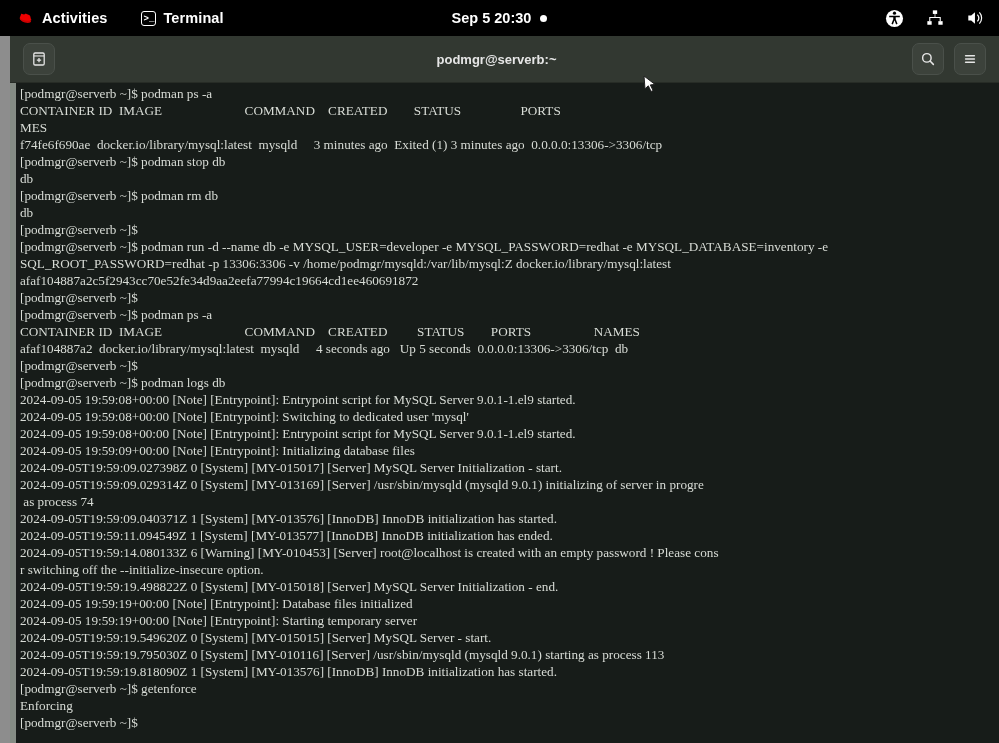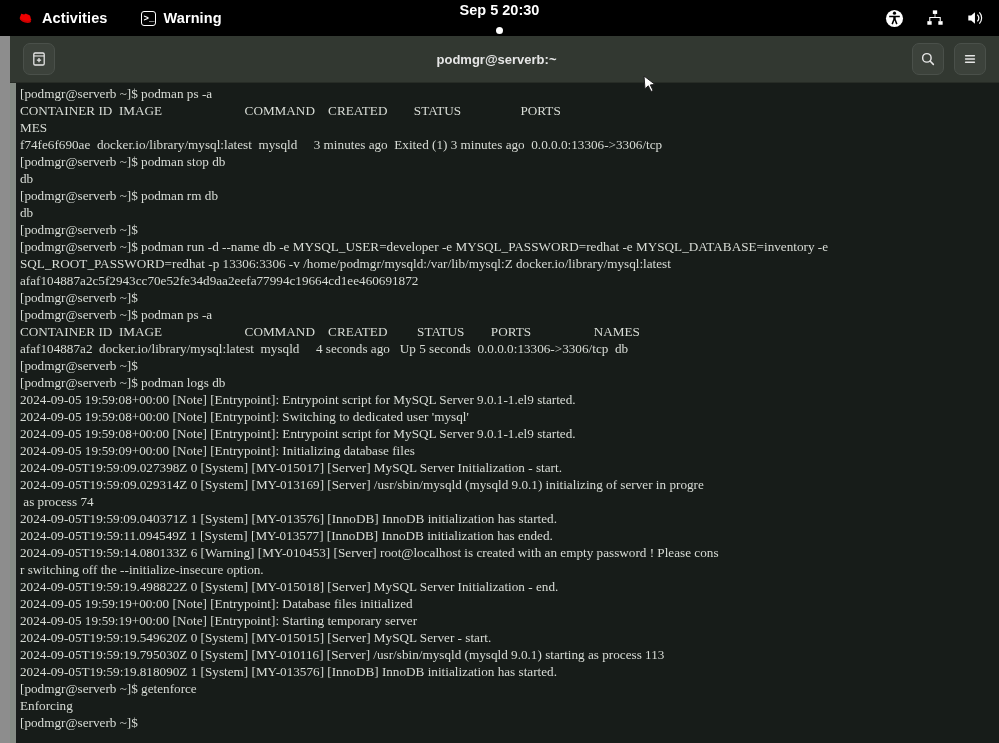--- a/index.html
+++ b/index.html
@@ -21,21 +21,21 @@
   .tb-left{ display:flex; align-items:center; gap:22px; padding-left:12px; }
   .tb-item{ display:flex; align-items:center; gap:7px; padding:4px 6px; border-radius:4px; }
   .tb-item span.lbl{ font-size:14.5px; font-weight:bold; letter-spacing:.1px; }
   .rh-logo{ width:17px; height:14px; display:block; }
   .term-ico{ width:15px; height:15px; border:1.7px solid #ffffff; border-radius:3px;
              display:flex; align-items:center; justify-content:center; }
   .term-ico i{ font-style:normal; font-size:9px; font-weight:bold; line-height:1;
                font-family:"Liberation Mono", monospace; transform:translateY(0.5px); }
   .tb-center{
     position:absolute; left:0; right:0; margin:0 auto; width:240px;
-    display:flex; align-items:center; justify-content:center; gap:9px;flex-direction:column;
+    display:flex; align-items:center; justify-content:center; gap:9px;
   }
   .tb-clock{ font-size:14.5px; font-weight:bold; }
   .tb-dot{ width:7px; height:7px; border-radius:50%; background:#ffffff; display:block; }
   .tb-right{ position:absolute; right:14px; display:flex; align-items:center; gap:22px; }
 
   
   #window{
     position:absolute; left:10px; top:36px; width:989px; height:707px;
     background:#171c19; overflow:hidden;
   }
@@ -97,21 +97,21 @@
         <svg class="rh-logo" viewBox="0 0 24 20">
           <path d="M13.5 12.4c1.9 0 4.6-.4 4.6-2.6a2 2 0 0 0 0-.5l-1.1-4.9c-.3-1.1-.5-1.6-2.4-2.5-1.5-.8-4.7-2-5.7-2-.9 0-1.1 1.2-2.2 1.2S4 .6 3.1.3C2.3 0 1.7 0 1.3 1l-2 5.7c0 .2-.1.4-.1.6 0 2.7 5.4 4.9 14.3 5.1z" fill="#e00" transform="translate(3,4) scale(0.85)"></path>
           <path d="M18.1 10.6c.3 1.2.3 1.4.3 1.5 0 2.1-2.4 3.3-5.5 3.3-7.1 0-13.3-4.1-13.3-6.9 0-.4.1-.8.2-1.1l.5-1.3c0 .2-.1.4-.1.6 0 2.7 5.4 4.9 14.3 5.1 1.9 0 4.6-.4 4.6-2.6 0-.2 0-.4-.1-.6z" fill="#c00" transform="translate(3,4) scale(0.85)"></path>
         </svg>
         <span class="lbl">Activities</span>
       </div>
       <div class="tb-item">
         <span class="term-ico">
             <i>&gt;_</i>
           </span>
-        <span class="lbl">Warning</span>
+        <span class="lbl">Terminal</span>
       </div>
     </div>
 
     <div class="tb-center">
       <span class="tb-clock">Sep 5  20:30</span>
       <span class="tb-dot"></span>
     </div>
 
     <div class="tb-right">
       <svg width="19" height="19" viewBox="0 0 20 20">

